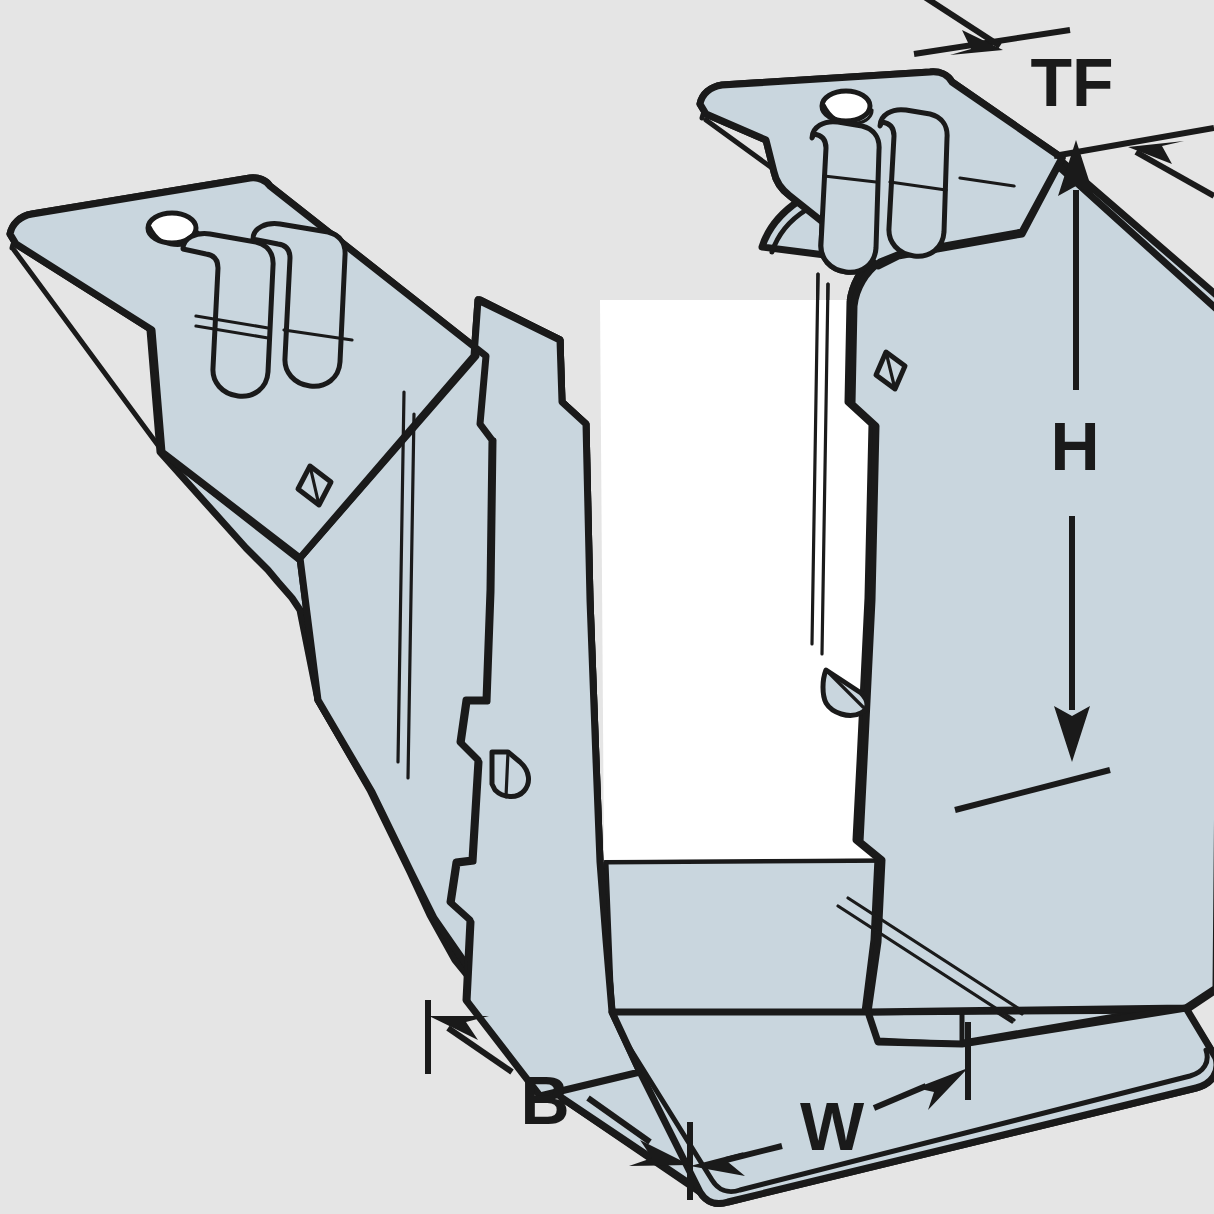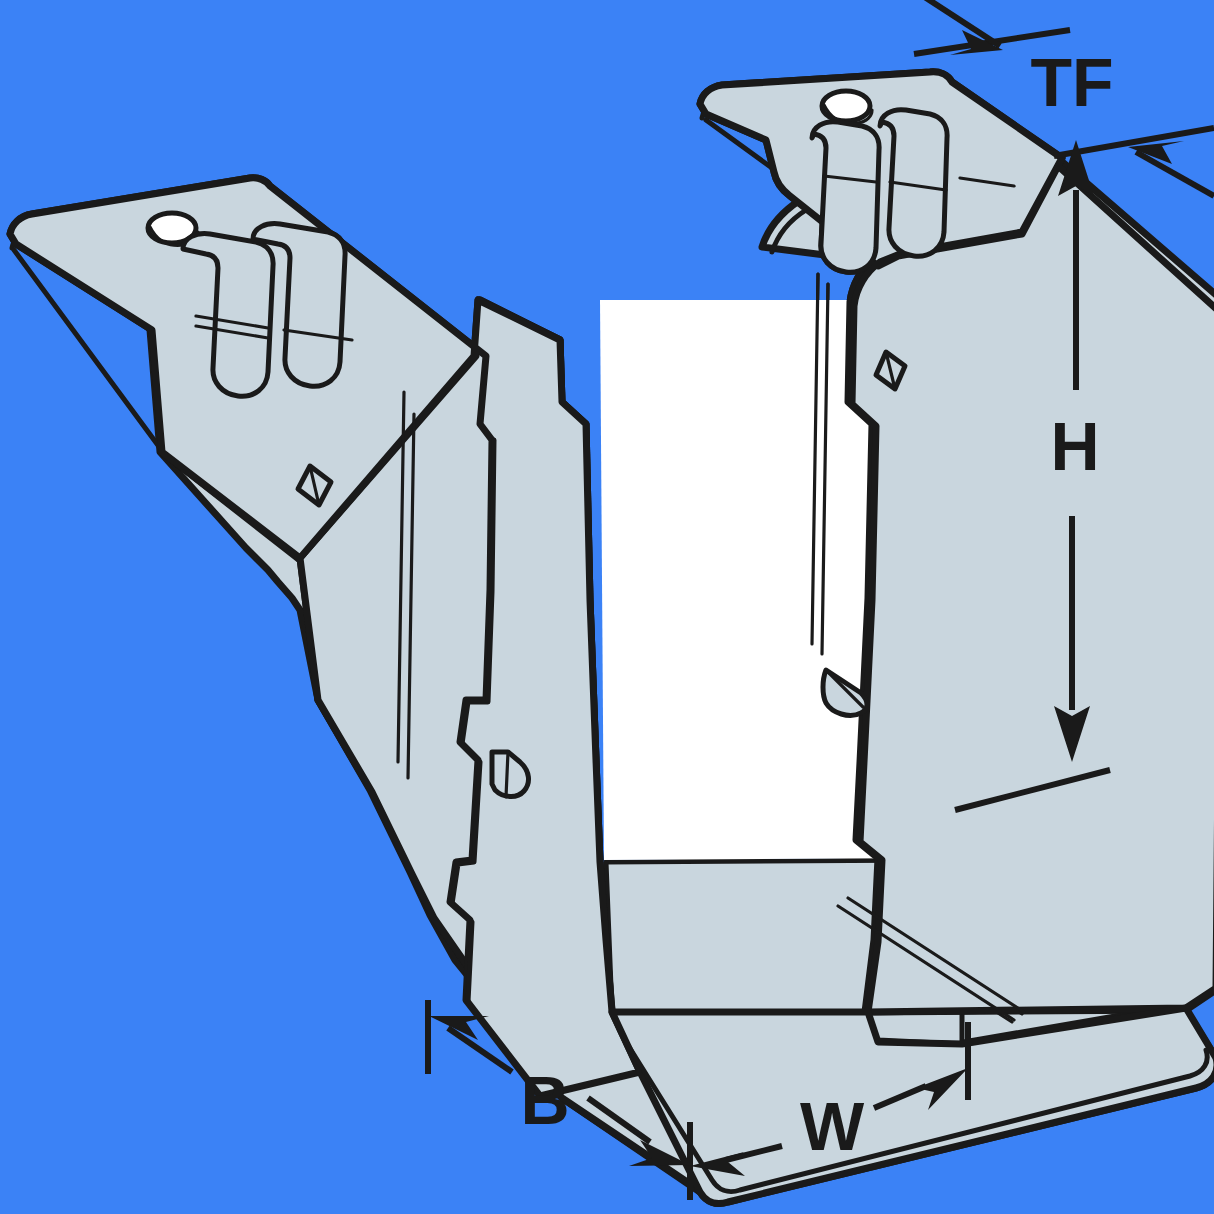--- a/index.html
+++ b/index.html
@@ -11,21 +11,21 @@
   body {
     width: 1214px;
     height: 1214px;
     overflow: hidden;
     font-family: "Liberation Sans", sans-serif;
   }
   #stage {
     position: relative;
     width: 1214px;
     height: 1214px;
-    background: #3b82f6;
+    background: #e5e5e5;
   }
   svg#drawing {
     position: absolute;
     top: 0;
     left: 0;
     width: 1214px;
     height: 1214px;
     display: block;
   }
   .metal      { fill: #c9d6de; stroke: #1a1a1a; stroke-width: 7; stroke-linejoin: round; stroke-linecap: round; }

